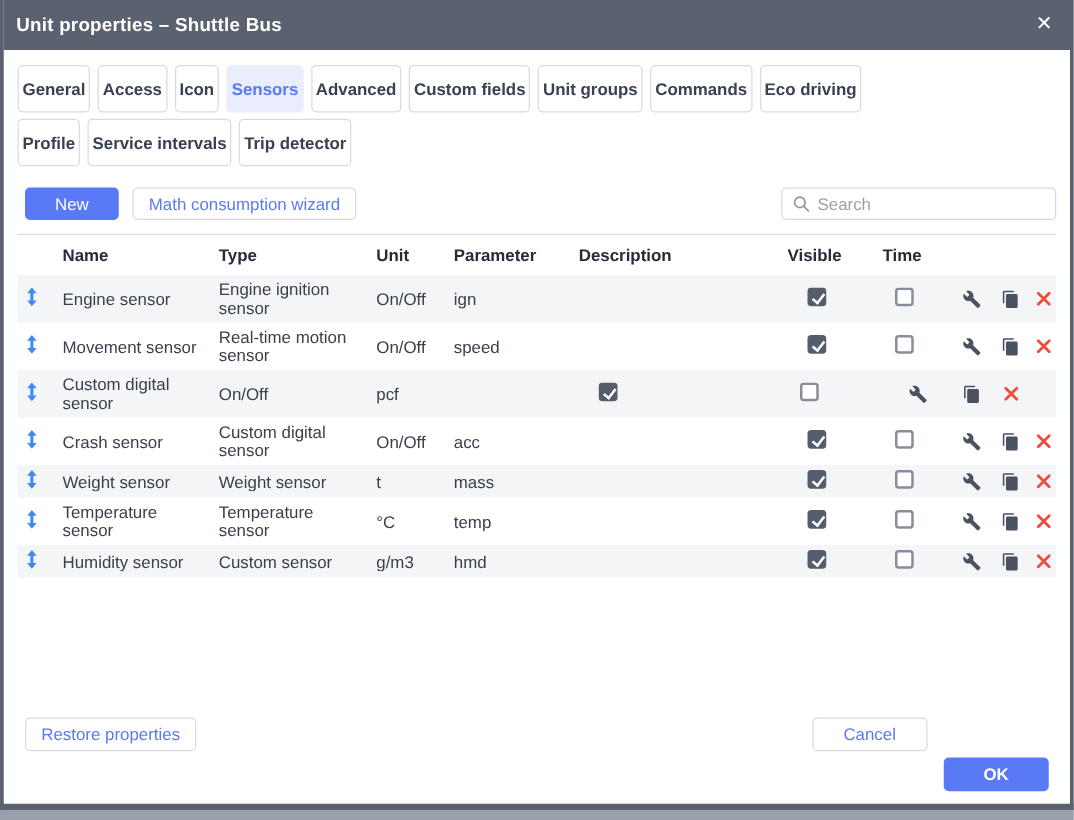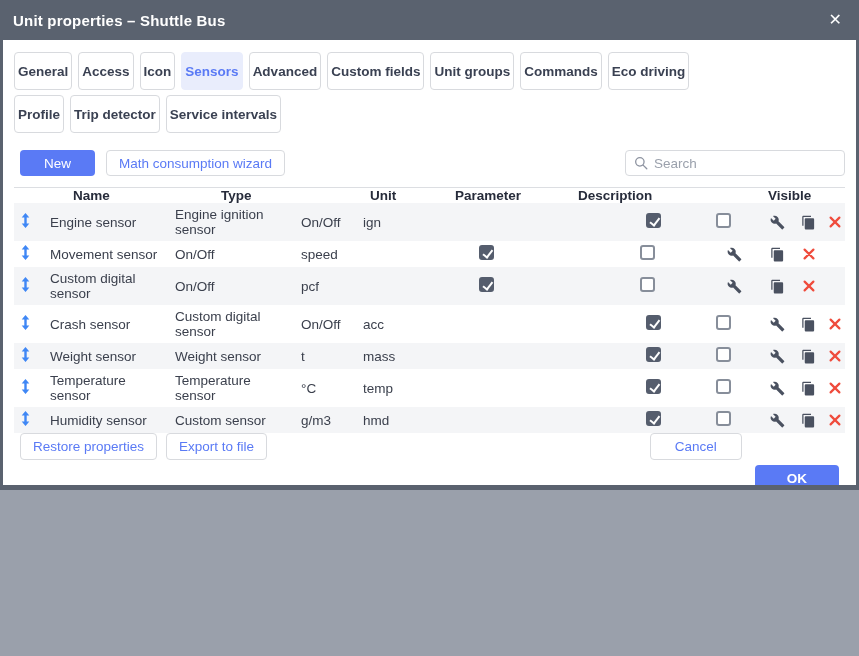--- a/index.html
+++ b/index.html
@@ -11,21 +11,21 @@
     --delete-red:#ef4b3c;
     --handle-blue:#3f87f5;
     --checkbox-checked:#555d6d;
     --border-gray:#d8dade;
     --text:#3b404d;
     --header-text:#272c3b;
   }
   *{box-sizing:border-box;margin:0;padding:0;font-family:"Liberation Sans","DejaVu Sans",sans-serif;}
   body{background:#9aa0ab;}
   .dialog{
-    width:859px;height:490px;background:#fff;
+    width:859px;height:648px;background:#fff;
     border-left:3px solid var(--titlebar-bg);
     border-right:3px solid var(--titlebar-bg);
     border-bottom:5px solid var(--titlebar-bg);
     display:flex;flex-direction:column;overflow:hidden;
   }
   
   .titlebar{height:40px;flex:0 0 40px;background:var(--titlebar-bg);display:flex;align-items:center;padding:0 13px;margin:0 -3px;}
   .titlebar .title{color:#fff;font-size:15px;font-weight:bold;letter-spacing:.2px;}
   .close-btn{margin-left:auto;background:none;border:none;color:#fff;font-size:16px;cursor:pointer;line-height:1;padding:2px 4px;}
   
@@ -40,21 +40,21 @@
   .toolbar{margin:17px 11px 0 17px;display:flex;align-items:center;}
   .btn{height:26px;border-radius:4px;font-size:13.5px;cursor:pointer;}
   .btn-primary{background:var(--accent);color:#fff;border:none;padding:0 24px;}
   .btn-outline{background:#fff;color:var(--accent);border:1px solid var(--border-gray);padding:0 12px;}
   .search-box{margin-left:auto;width:220px;height:26px;border:1px solid var(--border-gray);border-radius:4px;display:flex;align-items:center;padding:0 8px;gap:6px;background:#fff;}
   .search-box input{border:none;outline:none;flex:1;font-size:13.5px;color:var(--text);min-width:0;}
   .search-box input::placeholder{color:#9ba1ac;}
   
   .separator{border:none;border-top:1px solid #dcdee2;margin:11px 11px 0;}
   .grid-cols{display:grid;grid-template-columns:36px 125px 126px 62px 100px 167px 76px 56px 31px 31px 21px;}
-  .thead{margin:0 11px;height:32px;align-items:center;gap:23px;}
+  .thead{margin:0 11px;height:32px;align-items:center;}
   .th{font-size:13.5px;font-weight:bold;color:var(--header-text);}
   .tbody{margin:0 11px;}
   .trow{align-items:center;min-height:26px;padding:4px 0;}
   .trow:nth-child(odd){background:var(--row-stripe);}
   .cell{font-size:13.5px;color:var(--text);line-height:15px;padding-right:8px;overflow:hidden;}
   .handle-cell{padding-left:7px;}
   .drag{color:var(--handle-blue);display:inline-flex;cursor:grab;}
   .check-cell.visible{padding-left:16px;}
   .check-cell.time{padding-left:10px;}
   .checkbox{width:15px;height:15px;border:2px solid #878e9a;border-radius:3px;background:#fff;display:inline-block;position:relative;cursor:pointer;}
@@ -88,22 +88,22 @@
         <button class="tab">Icon</button>
         <button class="tab active">Sensors</button>
         <button class="tab">Advanced</button>
         <button class="tab">Custom fields</button>
         <button class="tab">Unit groups</button>
         <button class="tab">Commands</button>
         <button class="tab">Eco driving</button>
       </div>
     <div class="tab-row">
         <button class="tab">Profile</button>
+        <button class="tab">Service intervals</button>
         <button class="tab">Trip detector</button>
-        <button class="tab">Service intervals</button>
       </div>
   </div>
 
   <div class="toolbar">
     <button class="btn btn-primary">New</button>
     <button class="btn btn-outline" style="margin-left:11px;">Math consumption wizard</button>
     <div class="search-box">
       <span style="display:inline-flex;">
         <svg width="14" height="14" viewBox="0 0 16 16">
             <circle cx="6.7" cy="6.7" r="4.8" fill="none" stroke="#8d93a0" stroke-width="1.5"></circle>
@@ -168,20 +168,21 @@
 
   <div class="grid-cols trow">
     <div class="cell handle-cell">
       <span class="drag">
         <svg width="9" height="15" viewBox="0 0 9 15">
               <path d="M4.5 0L8.3 4.6H5.7v5.8h2.6L4.5 15 .7 10.4h2.6V4.6H.7z" fill="currentColor"></path>
             </svg>
       </span>
     </div>
     <div class="cell">Movement sensor</div>
+    <div class="cell">Real-time motion sensor</div>
     <div class="cell">On/Off</div>
     <div class="cell">speed</div>
     <div class="cell"></div>
     <div class="cell check-cell visible"><span class="checkbox checked"></span></div>
     <div class="cell check-cell time"><span class="checkbox"></span></div>
     <div class="cell icon-cell">
       <span class="row-icon">
         <svg width="15" height="15" viewBox="0 0 24 24">
               <path fill="currentColor" d="M22.7 19l-9.1-9.1c.9-2.3.4-5-1.5-6.9-2-2-5-2.4-7.4-1.3L9 6 6 9 1.6 4.7C.4 7.1.9 10.1 2.9 12.1c1.9 1.9 4.6 2.4 6.9 1.5l9.1 9.1c.4.4 1 .4 1.4 0l2.3-2.3c.5-.4.5-1.1.1-1.4z"></path>
             </svg>
@@ -388,20 +389,19 @@
         <svg width="12" height="12" viewBox="0 0 12 12">
               <path d="M1.6 1.6L10.4 10.4M10.4 1.6L1.6 10.4" stroke="currentColor" stroke-width="2.2" stroke-linecap="round"></path>
             </svg>
       </span>
     </div>
   </div>
 </div>
 
   <div class="footer">
     <button class="btn btn-outline">Restore properties</button>
-    <button class="btn btn-outline gap">Export to file</button>
     <div class="right">
       <button class="btn btn-outline cancel">Cancel</button>
       <button class="btn btn-primary ok">OK</button>
     </div>
   </div>
 
 </div>
 
 </body></html>

